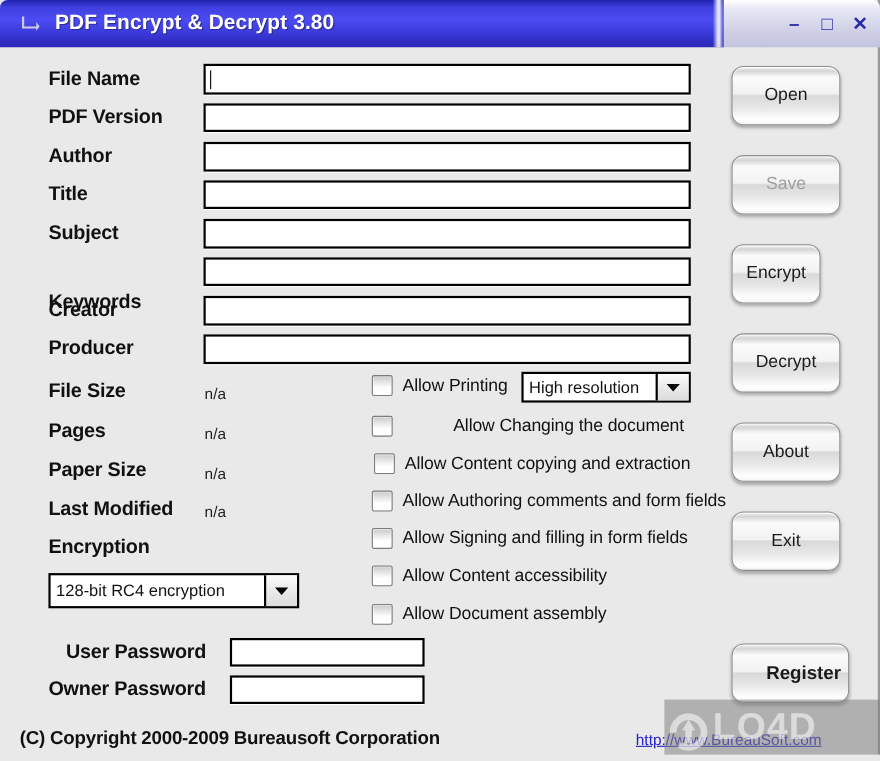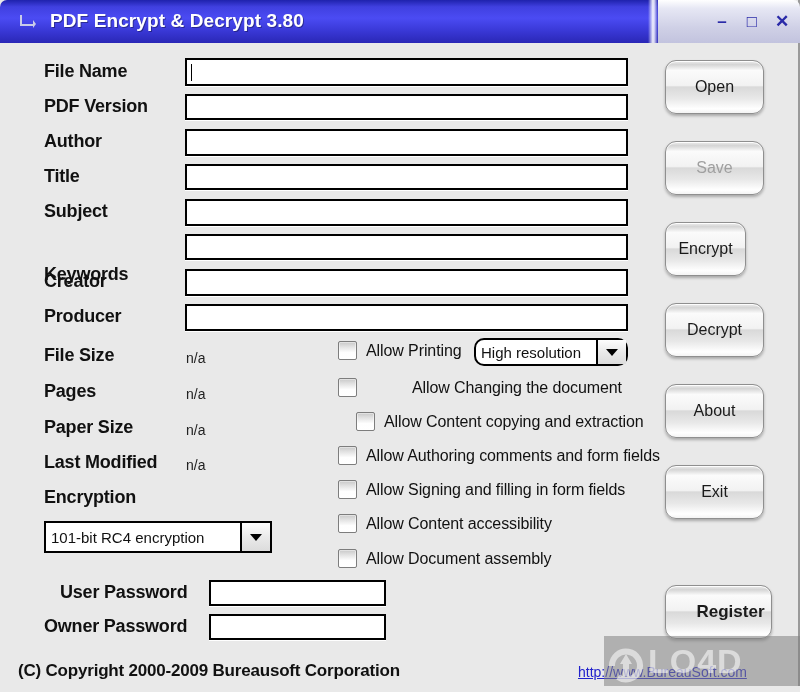--- a/index.html
+++ b/index.html
@@ -227,56 +227,56 @@
 
   <div class="lbl" style="left:44px;top:417px;">Paper Size</div>
   <div class="val-na" style="left:186px;top:422px;">n/a</div>
 
   <div class="lbl" style="left:44px;top:452px;">Last Modified</div>
   <div class="val-na" style="left:186px;top:457px;">n/a</div>
 
   <div class="lbl" style="left:44px;top:487px;">Encryption</div>
 
   <div class="combo" style="left:44px;top:521px;width:228px;height:32px;">
-    <div class="ctext">101-bit RC4 encryption</div>
+    <div class="ctext">128-bit RC4 encryption</div>
     <div class="cbtn">
         <div class="arrow-dn"></div>
       </div>
   </div>
 
   <div class="cbrow" style="left:338px;top:341px;">
     <div class="cbox"></div>
     <div class="cblabel">Allow Printing</div>
   </div>
   <div class="cbrow" style="left:338px;top:378px;gap:46px;">
     <div class="cbox"></div>
     <div class="cblabel">Allow Changing the document</div>
   </div>
-  <div class="cbrow" style="left:356px;top:412px;">
+  <div class="cbrow" style="left:340px;top:412px;">
     <div class="cbox"></div>
     <div class="cblabel">Allow Content copying and extraction</div>
   </div>
   <div class="cbrow" style="left:338px;top:446px;">
     <div class="cbox"></div>
     <div class="cblabel">Allow Authoring comments and form fields</div>
   </div>
   <div class="cbrow" style="left:338px;top:480px;">
     <div class="cbox"></div>
     <div class="cblabel">Allow Signing and filling in form fields</div>
   </div>
   <div class="cbrow" style="left:338px;top:549px;">
     <div class="cbox"></div>
     <div class="cblabel">Allow Document assembly</div>
   </div>
   <div class="cbrow" style="left:338px;top:514px;">
     <div class="cbox"></div>
     <div class="cblabel">Allow Content accessibility</div>
   </div>
 
-  <div class="combo" style="left:474px;top:338px;width:154px;height:28px;border-radius:10px;">
+  <div class="combo" style="left:474px;top:338px;width:154px;height:28px;">
     <div class="ctext">High resolution</div>
     <div class="cbtn">
         <div class="arrow-dn"></div>
       </div>
   </div>
 
   <div class="lbl" style="left:60px;top:582px;">User Password</div>
   <div class="tfield" style="left:209px;top:580px;width:177px;height:26px;"></div>
 
   <div class="lbl" style="left:44px;top:616px;">Owner Password</div>

